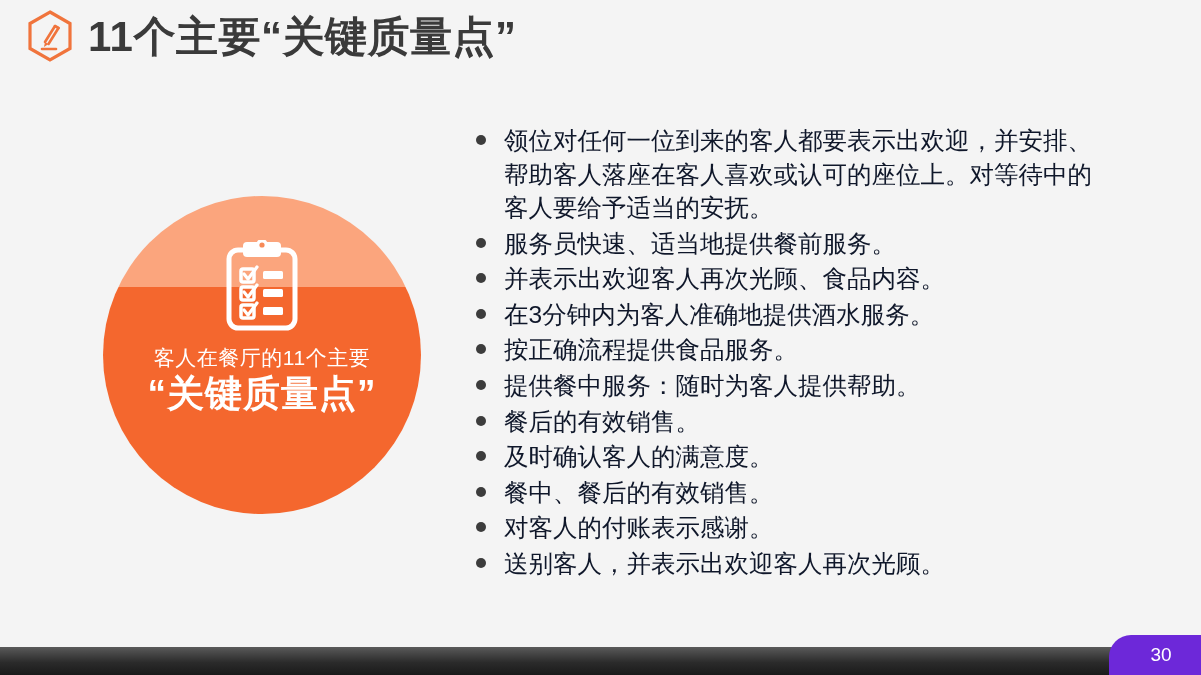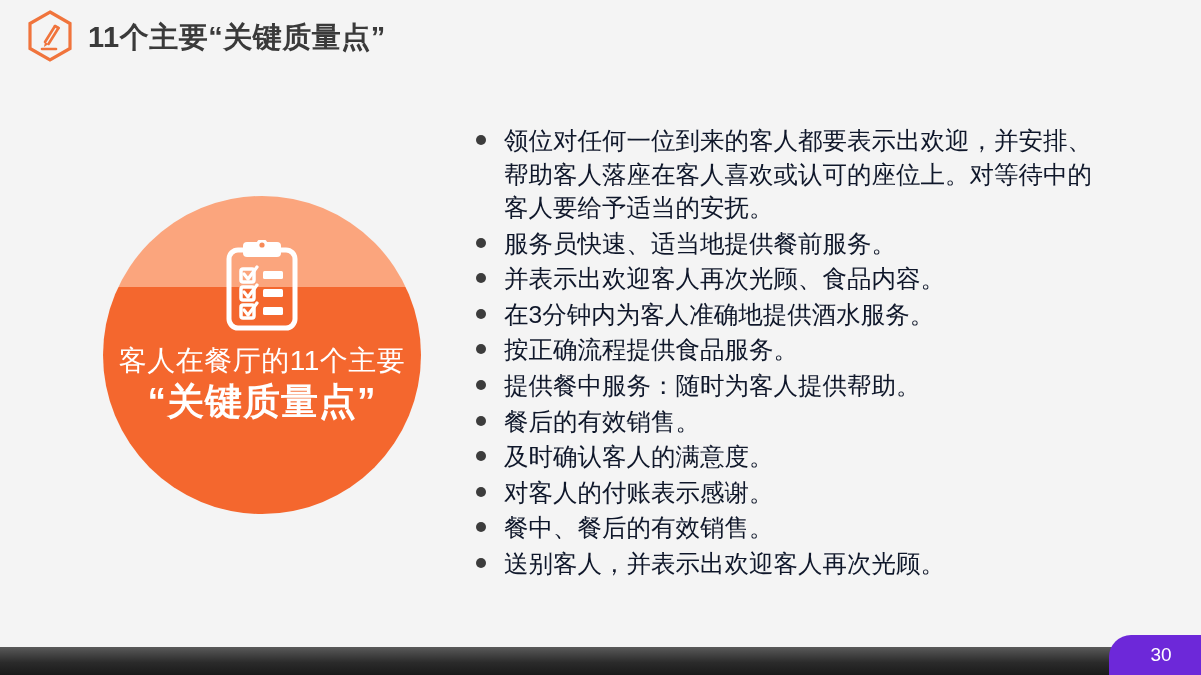--- a/index.html
+++ b/index.html
@@ -32,21 +32,21 @@
     align-items: center;
     gap: 10px;
   }
   .hex-icon {
     width: 56px;
     height: 56px;
     flex: 0 0 56px;
     display: block;
   }
   .slide-title {
-    font-size: 29px;
+    font-size: 42px;
     font-weight: bold;
     color: #3a3a3a;
     letter-spacing: 0.5px;
     white-space: nowrap;
     line-height: 1;
     margin-top: 2px;
   }
 
   
   .circle-wrap {
@@ -67,21 +67,21 @@
     align-items: center;
   }
   .clipboard-icon {
     width: 76px;
     height: 92px;
     margin-top: 44px;
     display: block;
   }
   .circle-line1 {
     margin-top: 14px;
-    font-size: 28px;
+    font-size: 21px;
     color: #ffffff;
     letter-spacing: 0.5px;
     line-height: 1.1;
     white-space: nowrap;
   }
   .circle-line2 {
     margin-top: 4px;
     font-size: 37px;
     font-weight: bold;
     color: #ffffff;
@@ -226,25 +226,25 @@
     <li class="bullet-item">
       <span class="bullet-dot"></span>
       <span>餐后的有效销售。</span>
     </li>
     <li class="bullet-item">
       <span class="bullet-dot"></span>
       <span>及时确认客人的满意度。</span>
     </li>
     <li class="bullet-item">
       <span class="bullet-dot"></span>
+      <span>餐中、餐后的有效销售。</span>
+    </li>
+    <li class="bullet-item">
+      <span class="bullet-dot"></span>
       <span>对客人的付账表示感谢。</span>
-    </li>
-    <li class="bullet-item">
-      <span class="bullet-dot"></span>
-      <span>餐中、餐后的有效销售。</span>
     </li>
     <li class="bullet-item">
       <span class="bullet-dot"></span>
       <span>送别客人，并表示出欢迎客人再次光顾。</span>
     </li>
   </ul>
 
   <div class="footer-bar"></div>
   <div class="page-tab">
     <span class="page-number">30</span>

